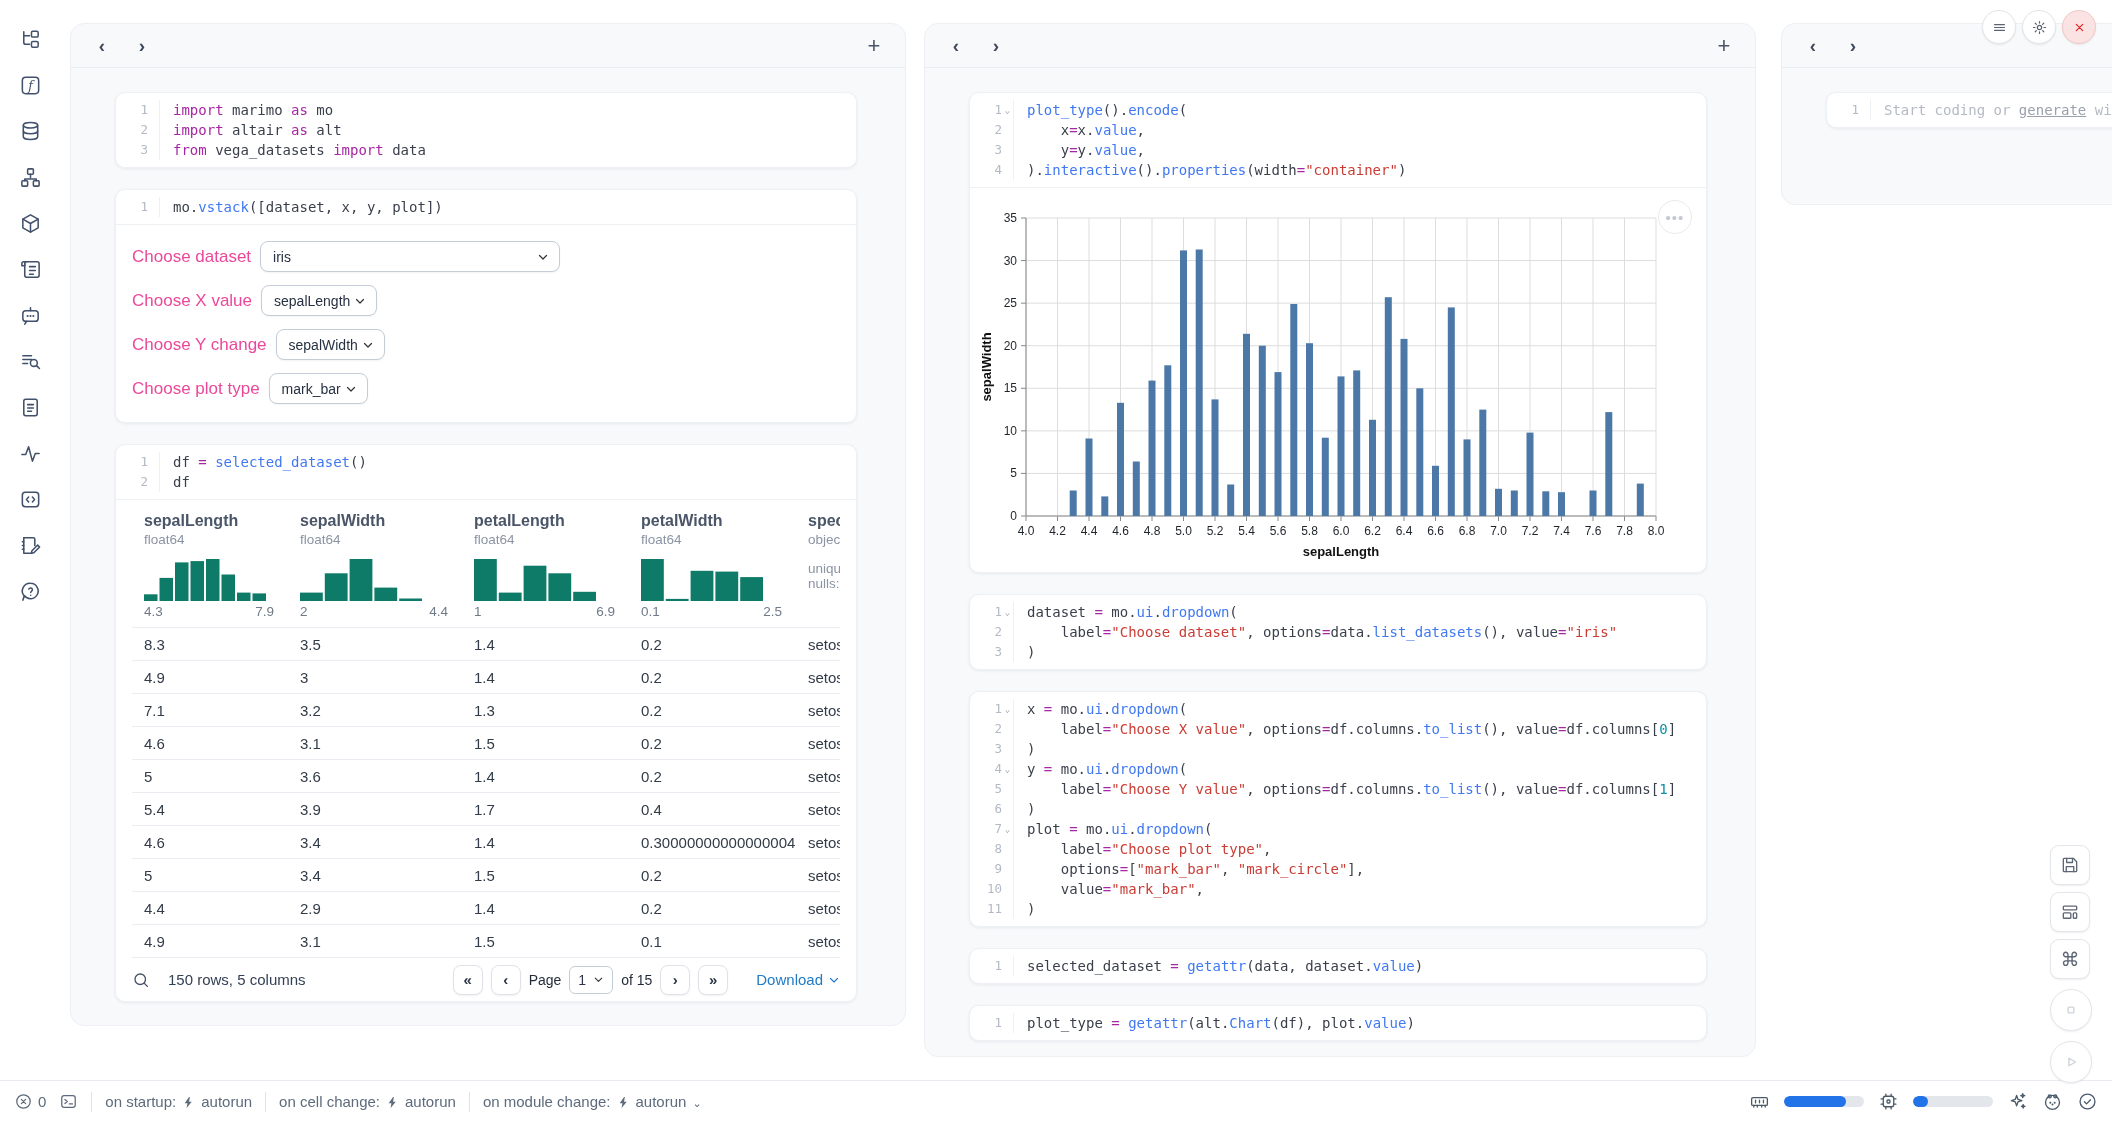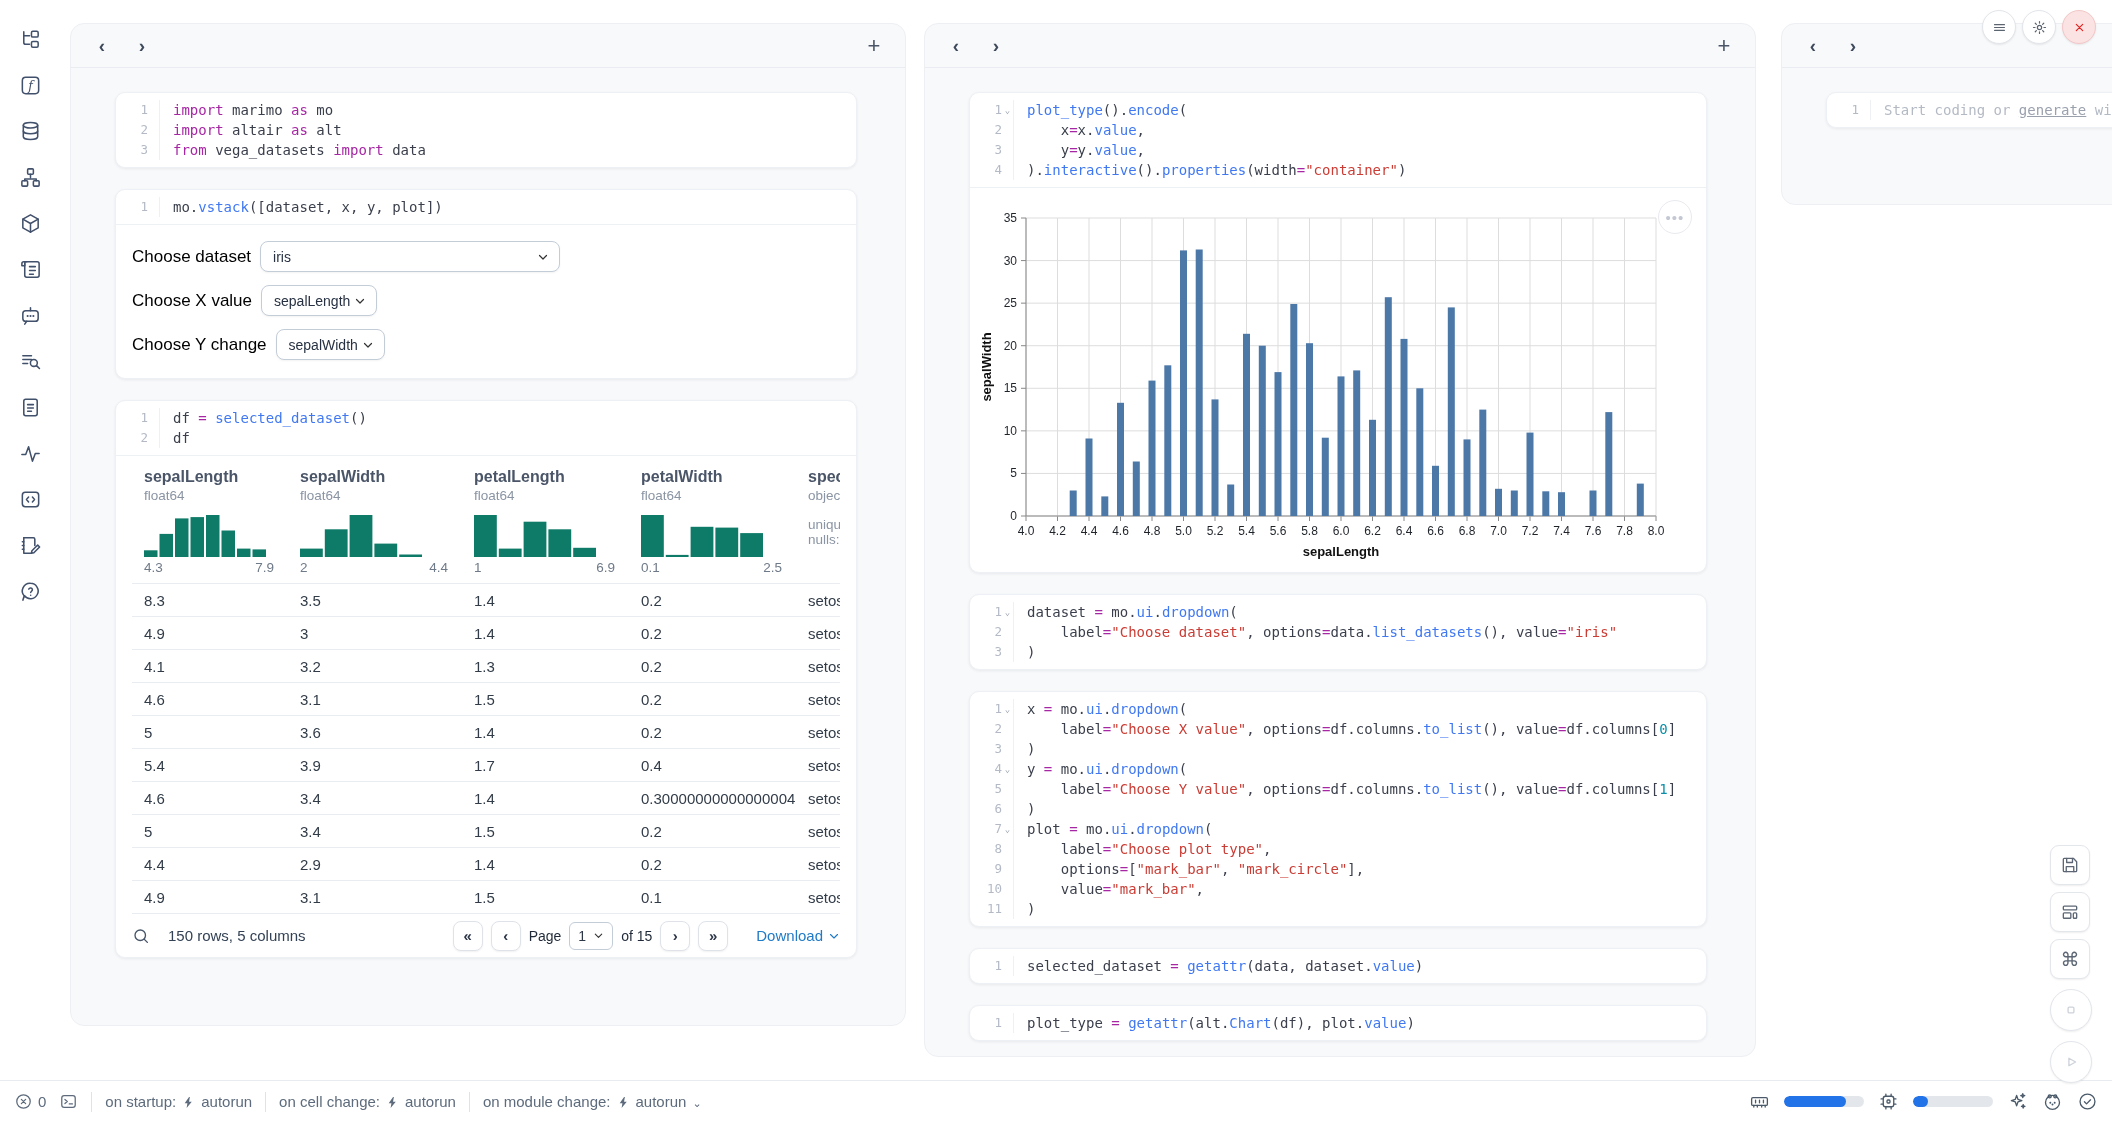--- a/index.html
+++ b/index.html
@@ -22,21 +22,21 @@
 .code{padding:7px 0;font-family:"DejaVu Sans Mono",monospace;font-size:14px;line-height:20px}
 .cl{display:flex}
 .gut{width:44px;flex:0 0 44px;display:flex;justify-content:flex-end;align-items:center;color:#b3bac6;font-size:12.5px;border-right:1px solid #eef1f4}
 .gut .fold{width:11px;font-size:9px;color:#9aa3b0;text-align:center}
 .cline{padding-left:13px;white-space:pre;color:#3a3f4b}
 .tk-kw{color:#a626a4}.tk-fn{color:#4078f2}.tk-str{color:#ca3c34}.tk-num{color:#0b8fa8}.tk-op{color:#a626a4}
 .out{border-top:1px solid #eef1f4;position:relative}
 
 .ctl-wrap{padding:16px 16px 18px 16px;display:flex;flex-direction:column;gap:13px}
 .ctl-row{display:flex;align-items:center;gap:9px;height:31px}
-.ctl-label{font-size:17px;color:#000000}
+.ctl-label{font-size:17px;color:#ec4899}
 .select{display:inline-flex;align-items:center;justify-content:space-between;gap:4px;height:31px;padding:0 10px 0 12px;background:#fff;border:1px solid #c3cdd8;border-radius:8px;box-shadow:0 1px 2px rgba(0,0,0,.05);font-size:14px;color:#273142;cursor:pointer}
 .select.wide{width:300px}
 .select svg{width:12px;height:12px;stroke:#333;fill:none;stroke-width:2.4;stroke-linecap:round;stroke-linejoin:round}
 
 .tblwrap{margin:0 16px;overflow:hidden}
 .thead{display:grid;grid-template-columns:156px 174px 167px 167px 1fr;padding-top:12px}
 .th{padding:0 14px 8px 12px;overflow:hidden}
 .th-name{font-size:16px;font-weight:bold;color:#4a5568;white-space:nowrap}
 .th-dtype{font-size:13.5px;color:#8a94a3;margin-top:2px;white-space:nowrap}
 .th-meta{font-size:13.5px;color:#8a94a3;white-space:nowrap}
@@ -239,20 +239,29 @@
                 <span>sepalLength</span>
                 <svg viewBox="0 0 24 24">
                   <path d="M5 9l7 7 7-7"></path>
                 </svg>
               </span>
             </div>
             <div class="ctl-row">
               <span class="ctl-label">Choose Y change</span>
               <span class="select">
                 <span>sepalWidth</span>
+                <svg viewBox="0 0 24 24">
+                  <path d="M5 9l7 7 7-7"></path>
+                </svg>
+              </span>
+            </div>
+            <div class="ctl-row">
+              <span class="ctl-label">Choose plot type</span>
+              <span class="select">
+                <span>mark_bar</span>
                 <svg viewBox="0 0 24 24">
                   <path d="M5 9l7 7 7-7"></path>
                 </svg>
               </span>
             </div>
           </div>
       </div>
     </article>
     <article class="cell">
       <div class="code">
@@ -354,21 +363,21 @@
               <span class="td">setos</span>
             </div>
             <div class="tr">
               <span class="td">4.9</span>
               <span class="td">3</span>
               <span class="td">1.4</span>
               <span class="td">0.2</span>
               <span class="td">setos</span>
             </div>
             <div class="tr">
-              <span class="td">4.1</span>
+              <span class="td">7.1</span>
               <span class="td">3.2</span>
               <span class="td">1.3</span>
               <span class="td">0.2</span>
               <span class="td">setos</span>
             </div>
             <div class="tr">
               <span class="td">4.6</span>
               <span class="td">3.1</span>
               <span class="td">1.5</span>
               <span class="td">0.2</span>

